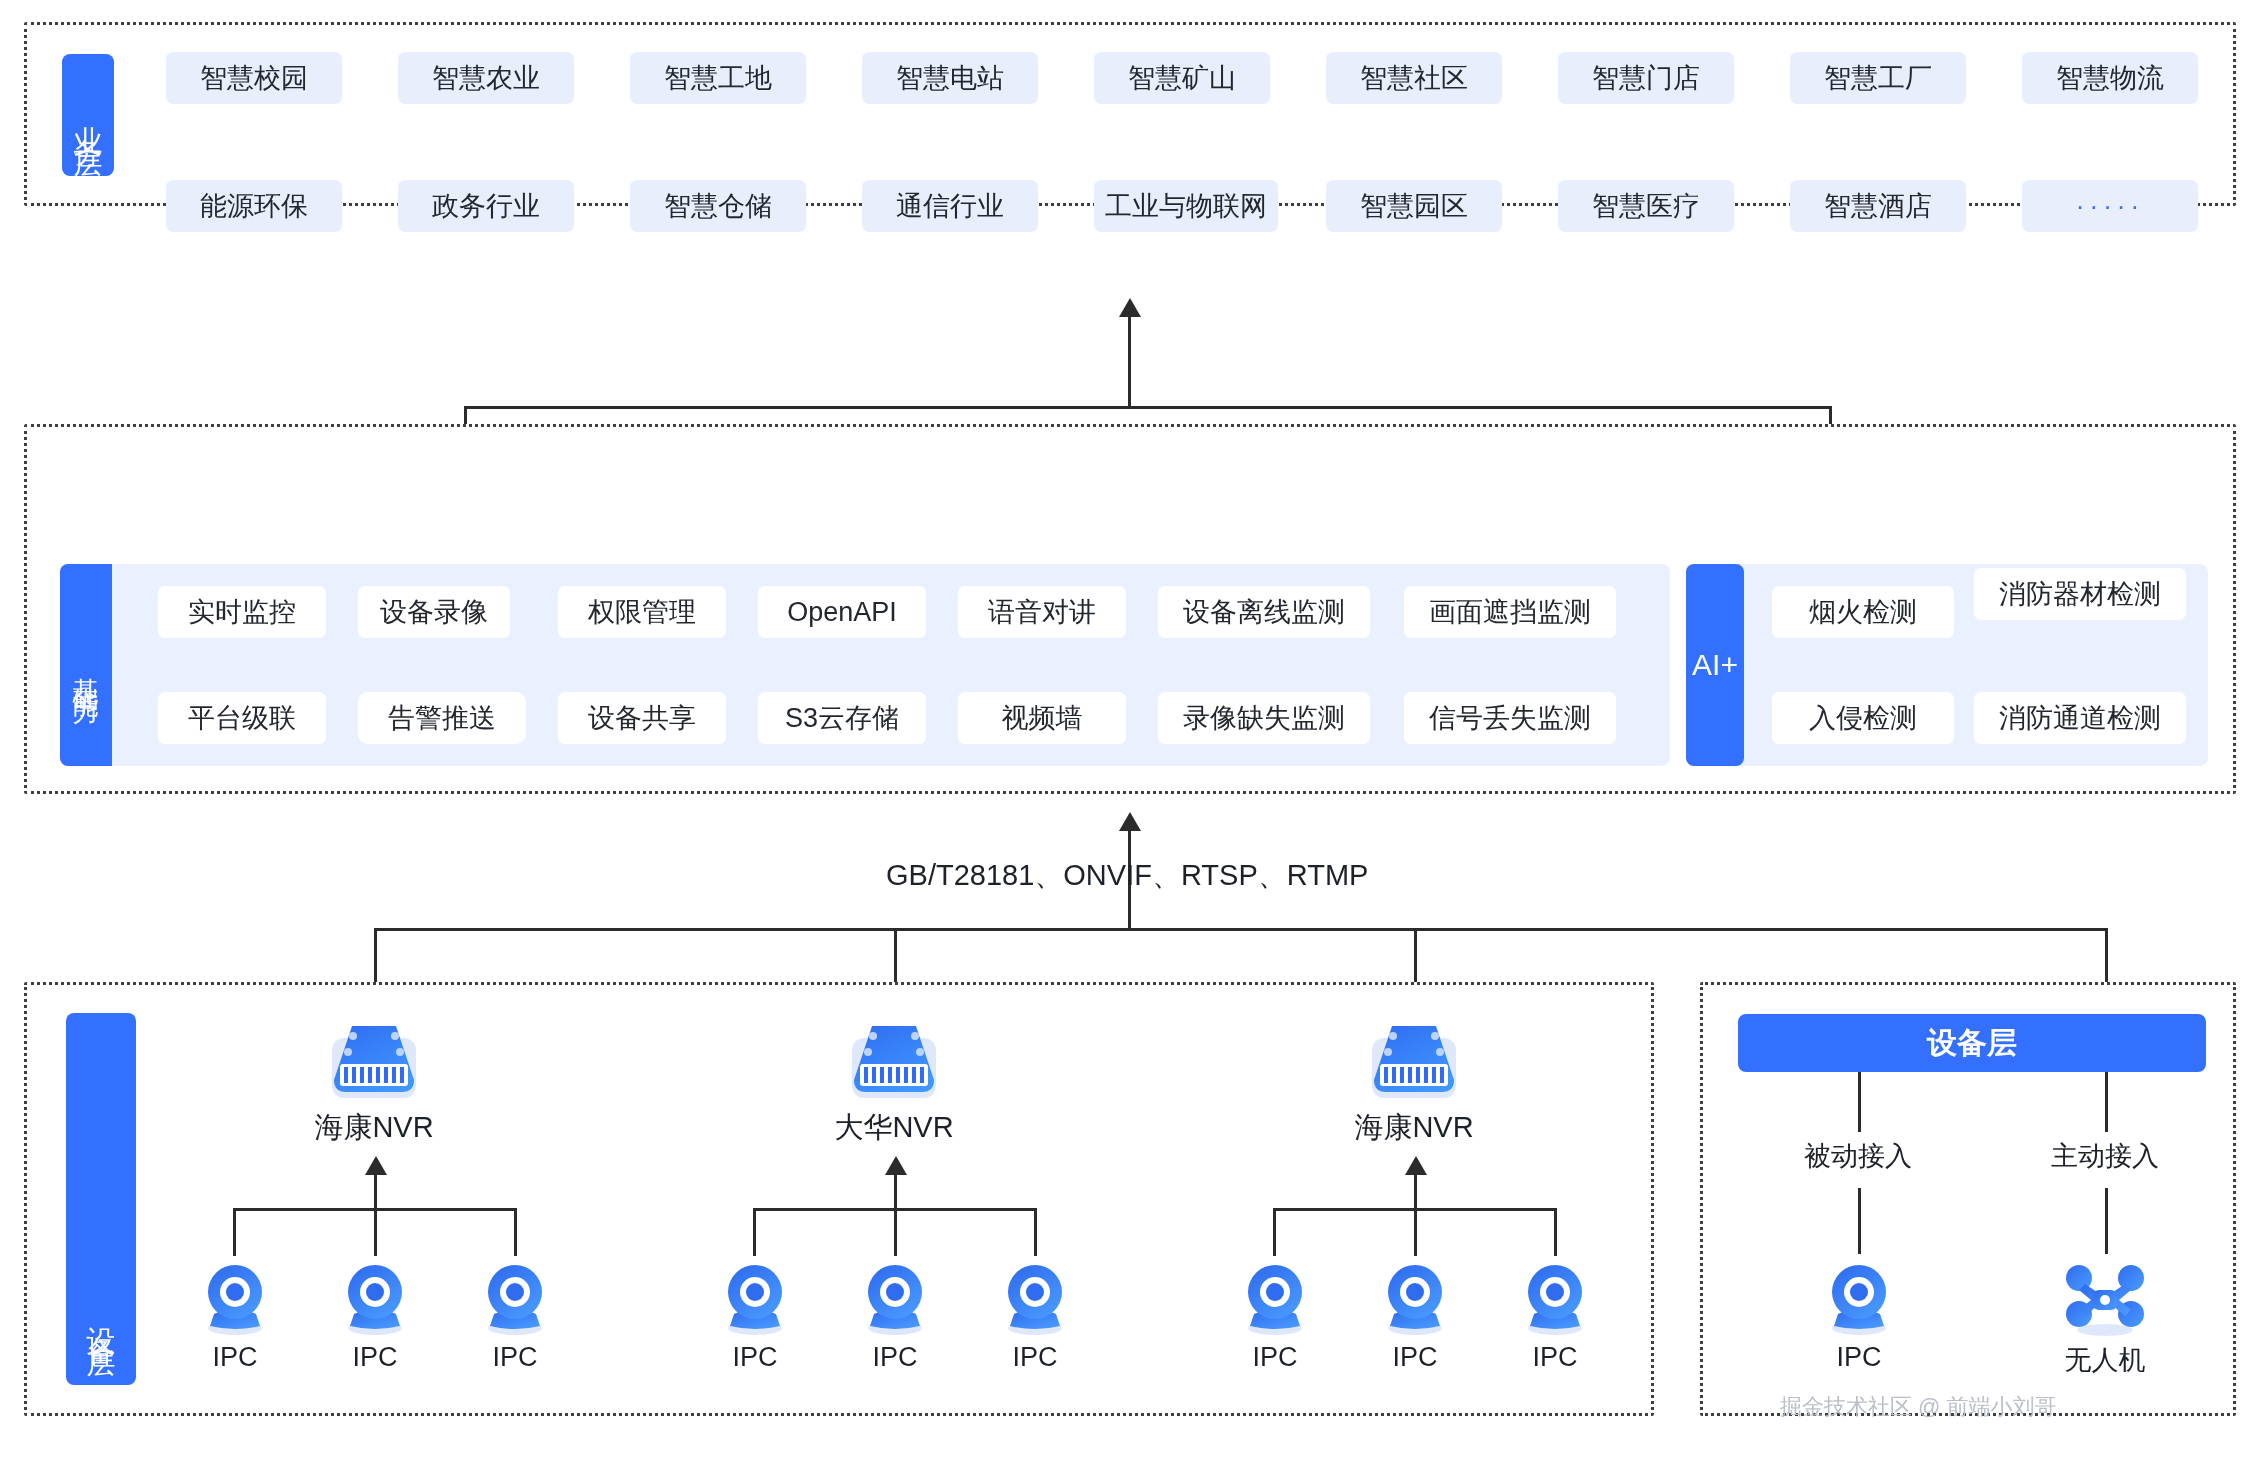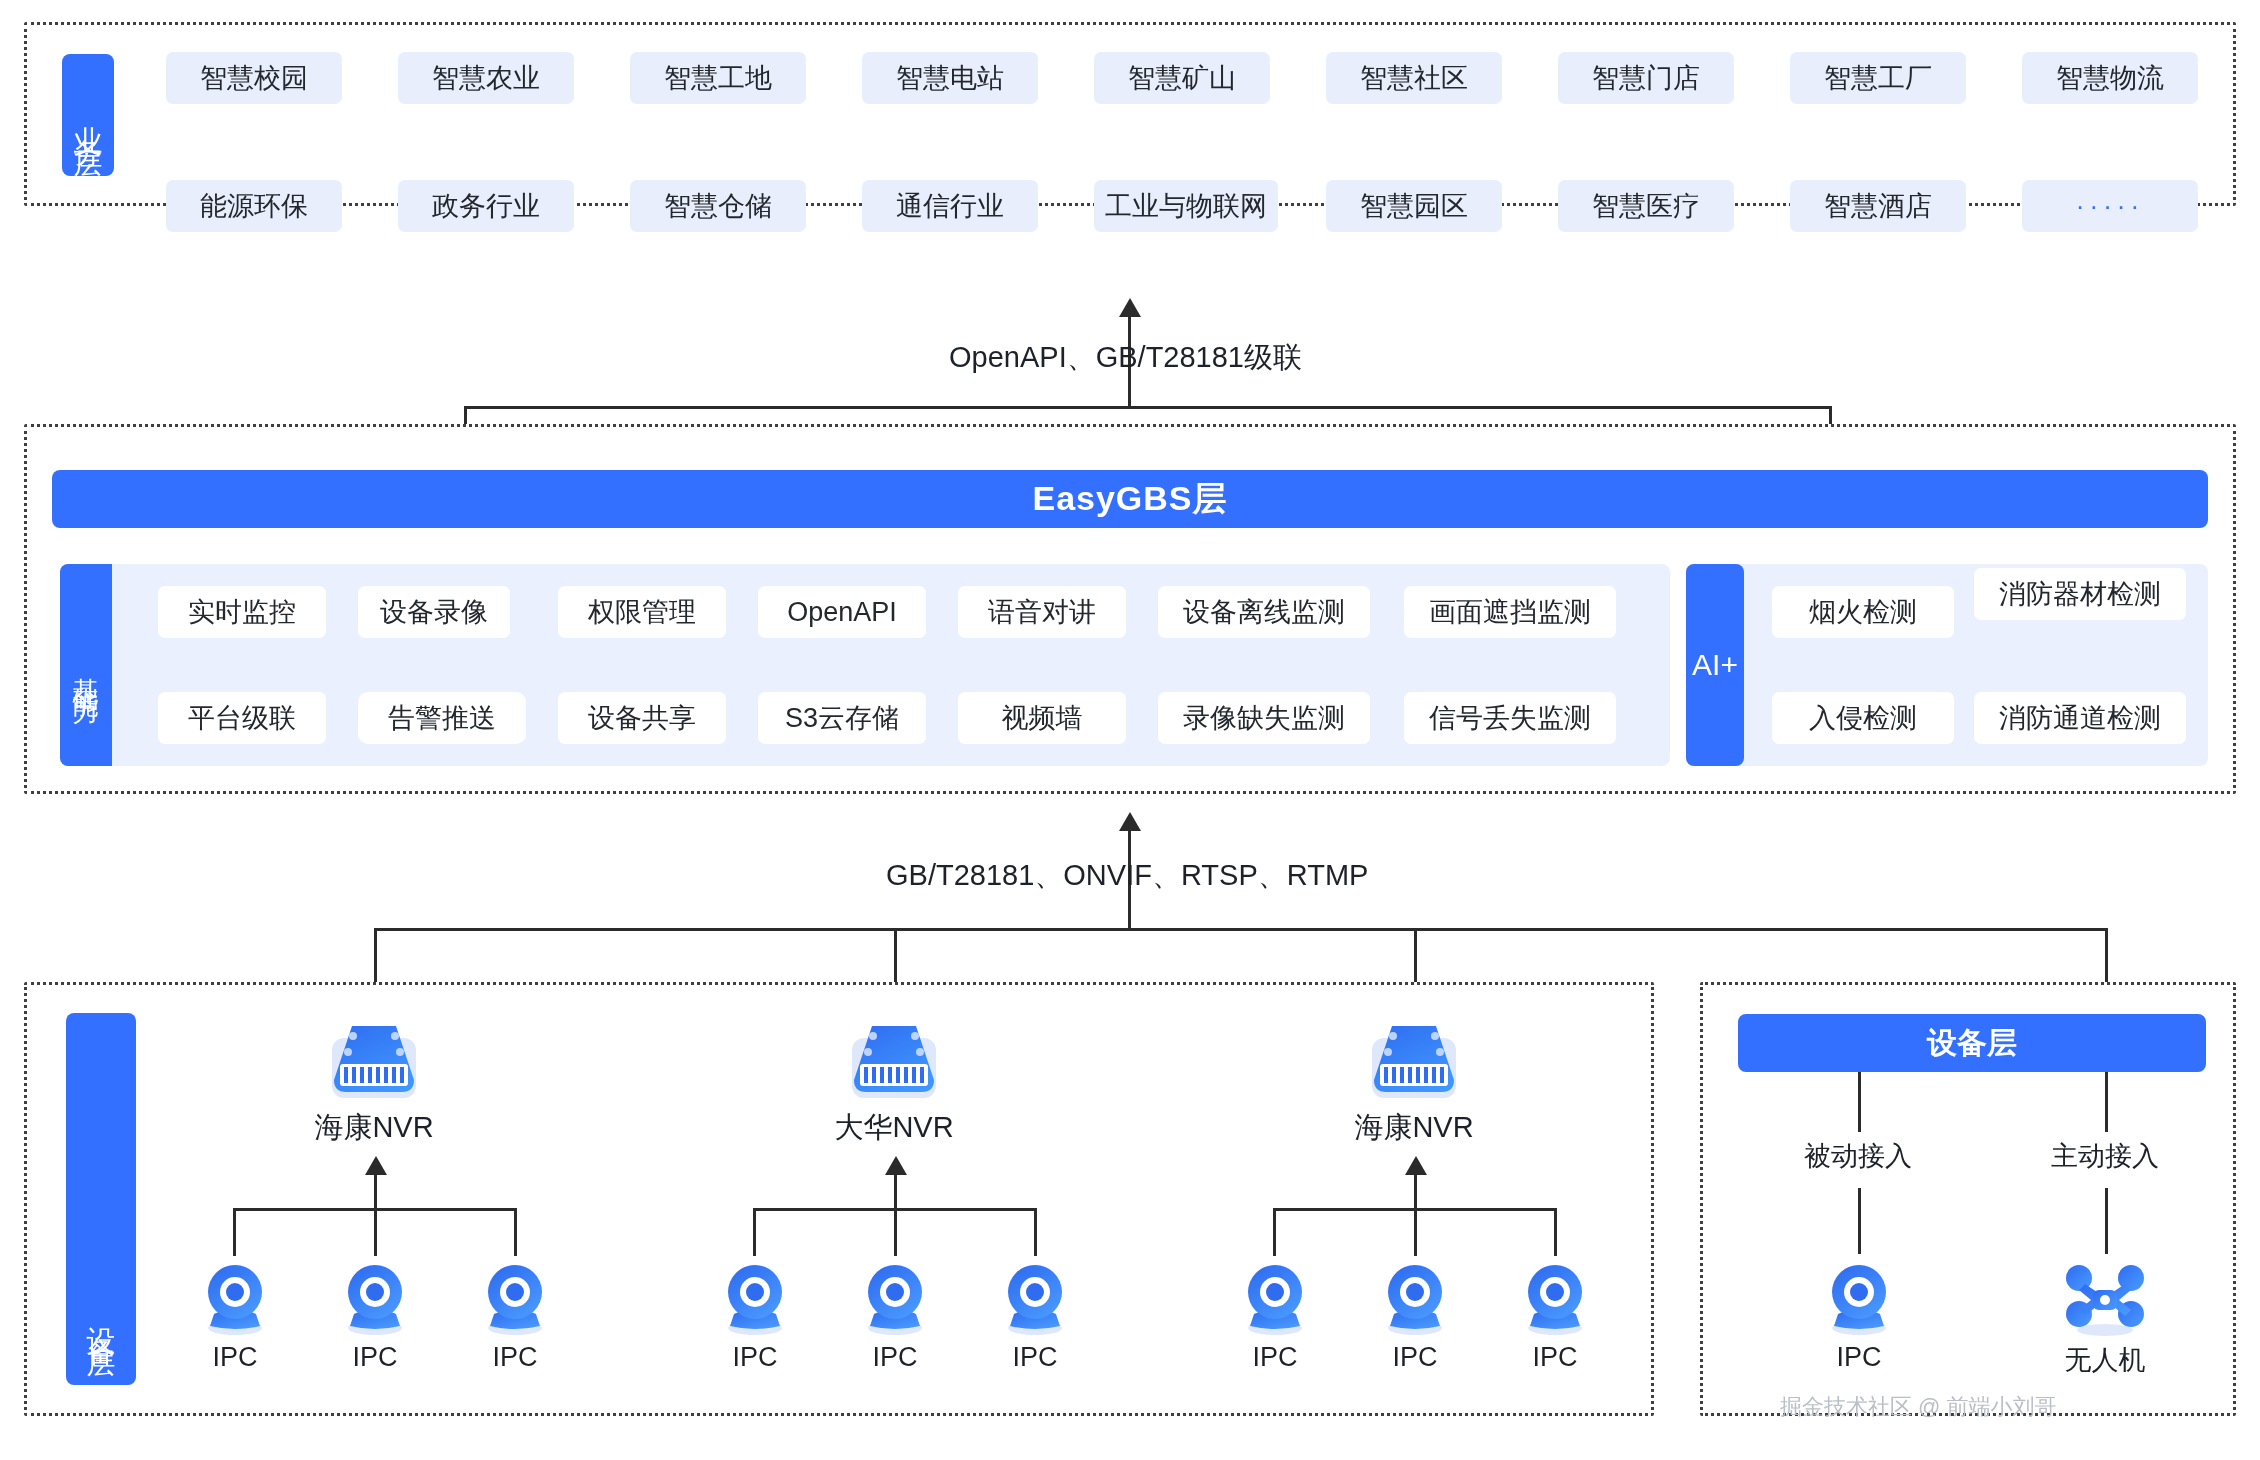--- a/index.html
+++ b/index.html
@@ -148,27 +148,23 @@
   <div class="pill" style="left:1790px;top:180px;width:176px;height:52px;">智慧酒店</div>
   <div class="pill dots" style="left:2022px;top:180px;width:176px;height:52px;">
     <span class="dots-glyph">·····</span>
   </div>
 
   <div class="arrow-up" style="left:1119px;top:298px;"></div>
   <div class="vline" style="left:1128px;top:316px;height:92px;"></div>
   <div class="hline" style="left:464px;top:406px;width:1368px;"></div>
   <div class="vline" style="left:464px;top:406px;height:75px;"></div>
   <div class="vline" style="left:1829px;top:406px;height:75px;"></div>
-  <div class="conn-label" style="left:949px;top:338px;">OpenAPI、GB/T28181级联</div>
 
   <div class="dashed-box" style="left:24px;top:424px;width:2212px;height:370px;"></div>
 
-  <div class="blue-bar" style="left:52px;top:470px;width:2156px;height:58px;font-size:34px;letter-spacing:1px;">
-    <span>EasyGBS层</span>
-  </div>
 
   <div class="light-panel" style="left:60px;top:564px;width:1610px;height:202px;"></div>
   <div class="side-label" style="left:60px;top:564px;width:52px;height:202px;border-radius:8px 0 0 8px;">
     <span class="vtxt" style="letter-spacing:7px;font-size:26px;">基础能力</span>
   </div>
 
   <div class="pill white" style="left:158px;top:586px;width:168px;height:52px;">实时监控</div>
   <div class="pill white" style="left:358px;top:586px;width:152px;height:52px;">设备录像</div>
   <div class="pill white" style="left:558px;top:586px;width:168px;height:52px;">权限管理</div>
   <div class="pill white" style="left:758px;top:586px;width:168px;height:52px;">OpenAPI</div>

